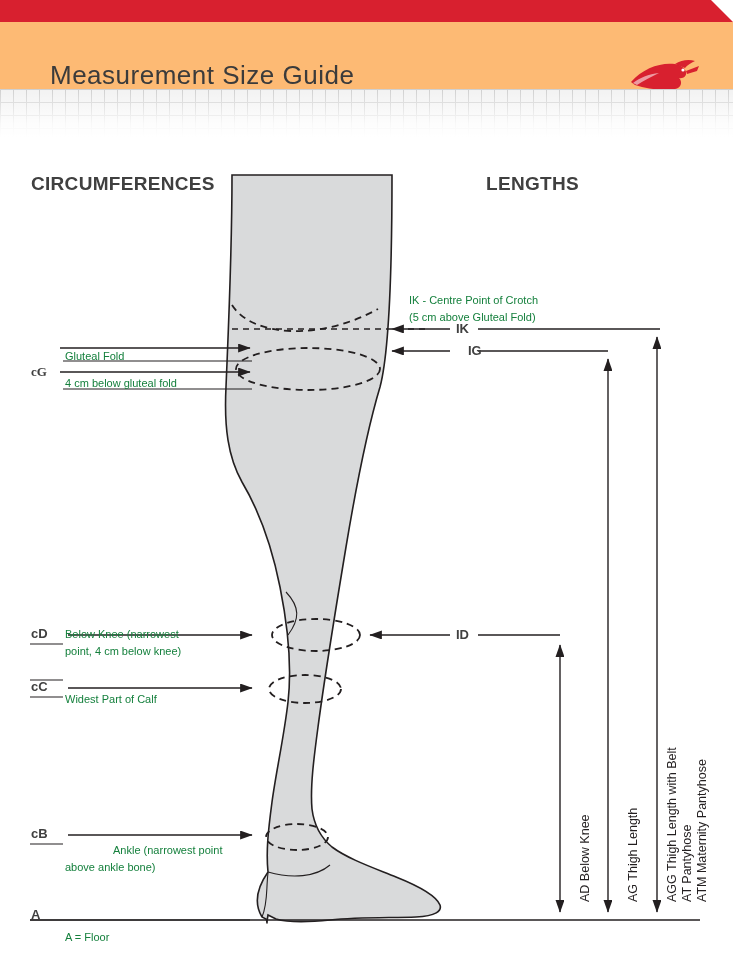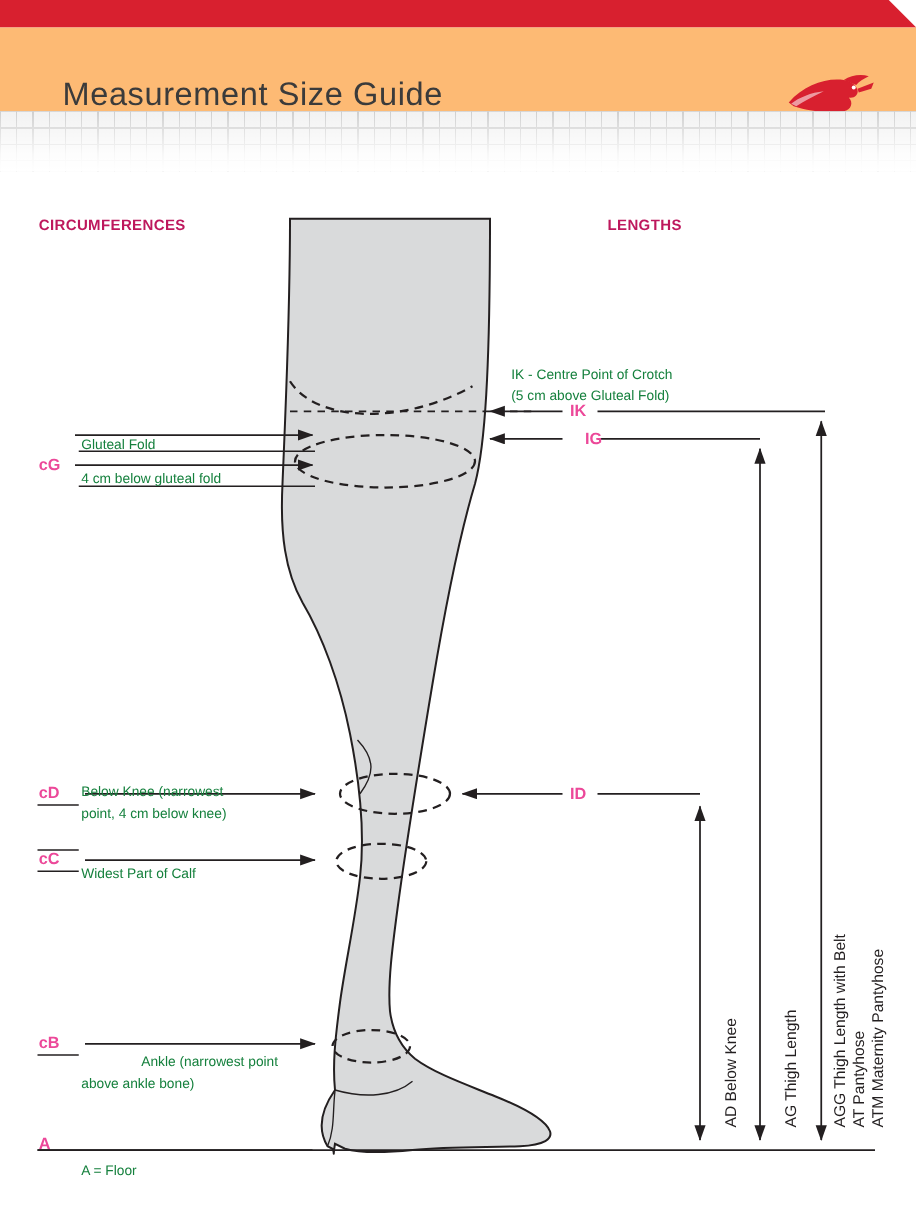--- a/index.html
+++ b/index.html
@@ -63,30 +63,30 @@
   
   #diagram {
     position: absolute;
     left: 0; top: 137px;
     width: 733px; height: 830px;
   }
   #diagram svg { display: block; }
 
   .hdr-label {
     position: absolute;
-    font-size: 12px;
+    font-size: 19px;
     font-weight: bold;
     letter-spacing: 0.3px;
-    color: #be185d;
+    color: #404040;
   }
   .code-label {
     position: absolute;
     font-size: 13px;
     font-weight: bold;
-    color: #ec4899;
+    color: #404040;
   }
   .txt {
     position: absolute;
     font-size: 11px;
     line-height: 17px;
     color: #15803d;
   }
   .vtxt {
     position: absolute;
     font-size: 12.5px;
@@ -204,21 +204,21 @@
     <g stroke="#231f20" stroke-width="1.4" fill="none">
       <line x1="560" y1="508" x2="560" y2="775" marker-start="url(#arrowback)" marker-end="url(#arrow)"></line>
       <line x1="608" y1="222" x2="608" y2="775" marker-start="url(#arrowback)" marker-end="url(#arrow)"></line>
       <line x1="657" y1="200" x2="657" y2="775" marker-start="url(#arrowback)" marker-end="url(#arrow)"></line>
     </g>
   </svg>
 
   <div class="hdr-label" style="left:31px; top:36px;">CIRCUMFERENCES</div>
   <div class="hdr-label" style="left:486px; top:36px;text-align:center;">LENGTHS</div>
 
-  <div class="code-label" style="left:31px; top:227px;">cG</div>
+  <div class="code-label" style="left:31px; top:227px;font-family:Liberation Serif, serif;">cG</div>
   <div class="txt" style="left:65px; top:211px;">Gluteal Fold</div>
   <div class="txt" style="left:65px; top:238px;">4 cm below gluteal fold</div>
 
   <div class="code-label" style="left:31px; top:489px;">cD</div>
   <div class="txt" style="left:65px; top:489px;">Below Knee (narrowest</div>
   <div class="txt" style="left:65px; top:506px;">point, 4 cm below knee)</div>
 
   <div class="code-label" style="left:31px; top:542px;">cC</div>
   <div class="txt" style="left:65px; top:554px;">Widest Part of Calf</div>
 

